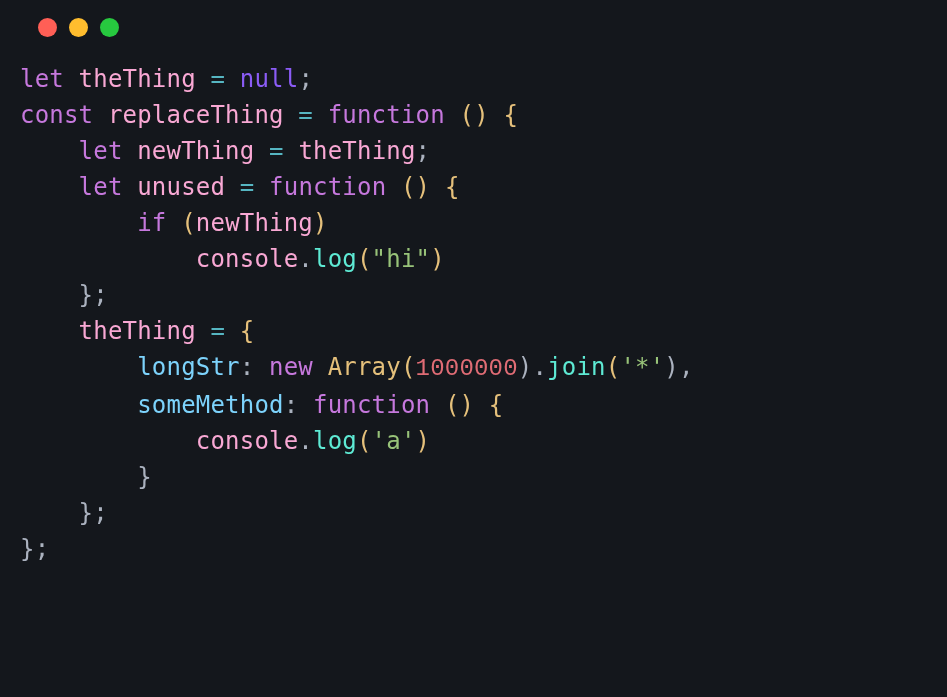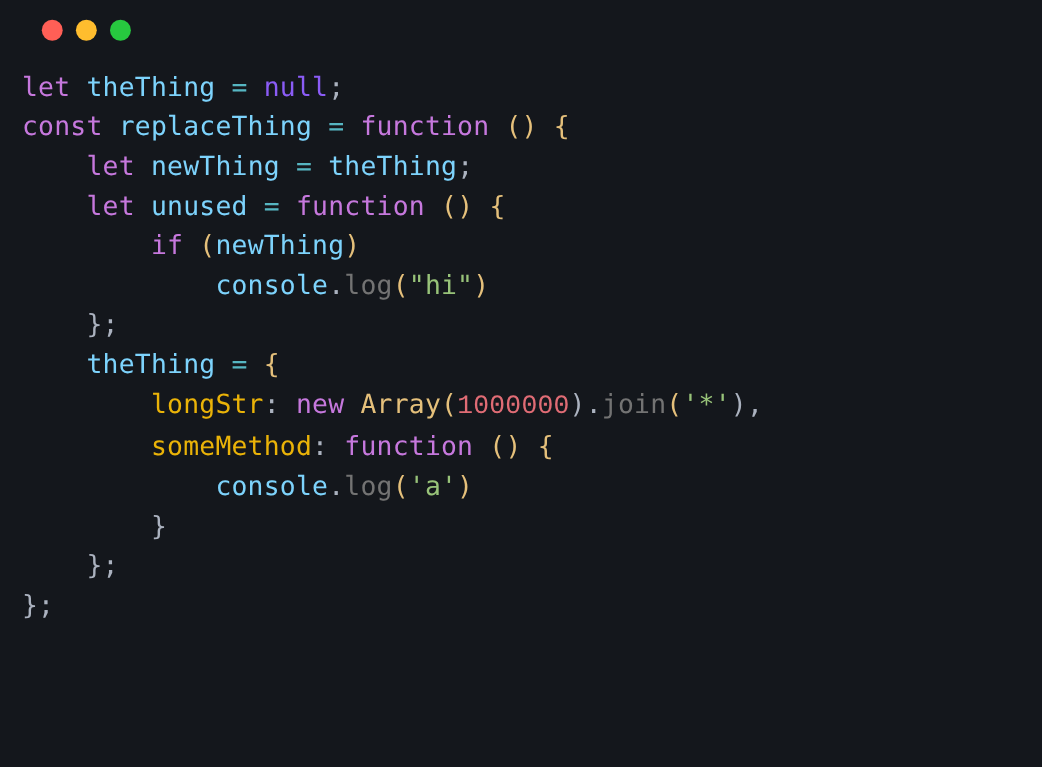--- a/index.html
+++ b/index.html
@@ -32,28 +32,28 @@
     }
     .dot-red { background: #ff5f56; }
     .dot-yellow { background: #ffbd2e; }
     .dot-green { background: #27c93f; }
     .code {
       padding-left: 20px;
       white-space: pre;
       letter-spacing: 0.2px;
     }
     .tk-keyword { color: #c678dd; }
-    .tk-var { color: #7dd3fc; }
+    .tk-var { color: #f9a8d4; }
     .tk-op { color: #56b6c2; }
     .tk-null { color: #8b5cf6; }
     .tk-punct { color: #abb2bf; }
-    .tk-func { color: #737373; }
+    .tk-func { color: #5eead4; }
     .tk-string { color: #98c379; }
     .tk-number-red { color: #e06c75; font-family: Liberation Mono, monospace; }
-    .tk-prop-purple { color: #eab308; }
+    .tk-prop-purple { color: #7dd3fc; }
     .tk-obj { color: #e5c07b; }
   </style>
 </head>
 <body>
 
 <div class="window">
   <div class="titlebar">
     <div class="dot dot-red"></div>
     <div class="dot dot-yellow"></div>
     <div class="dot dot-green"></div>

